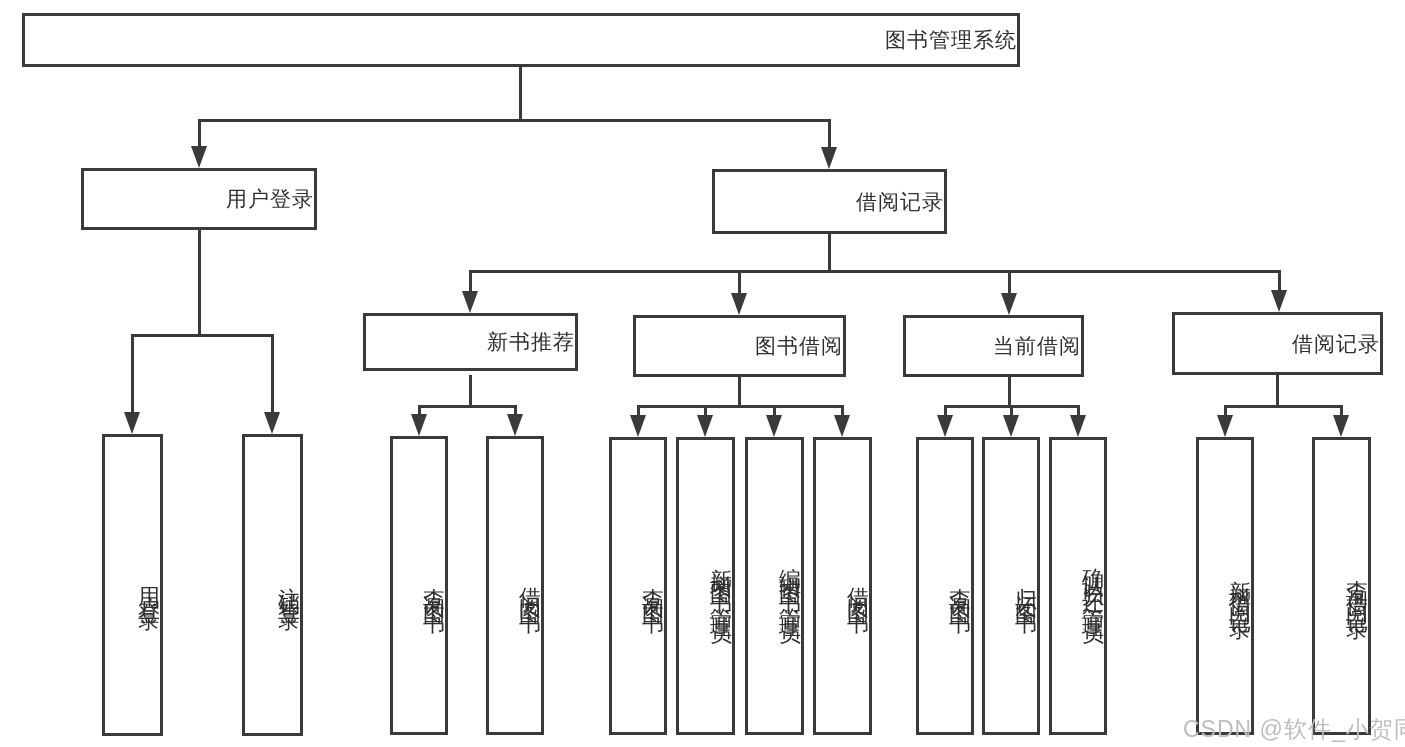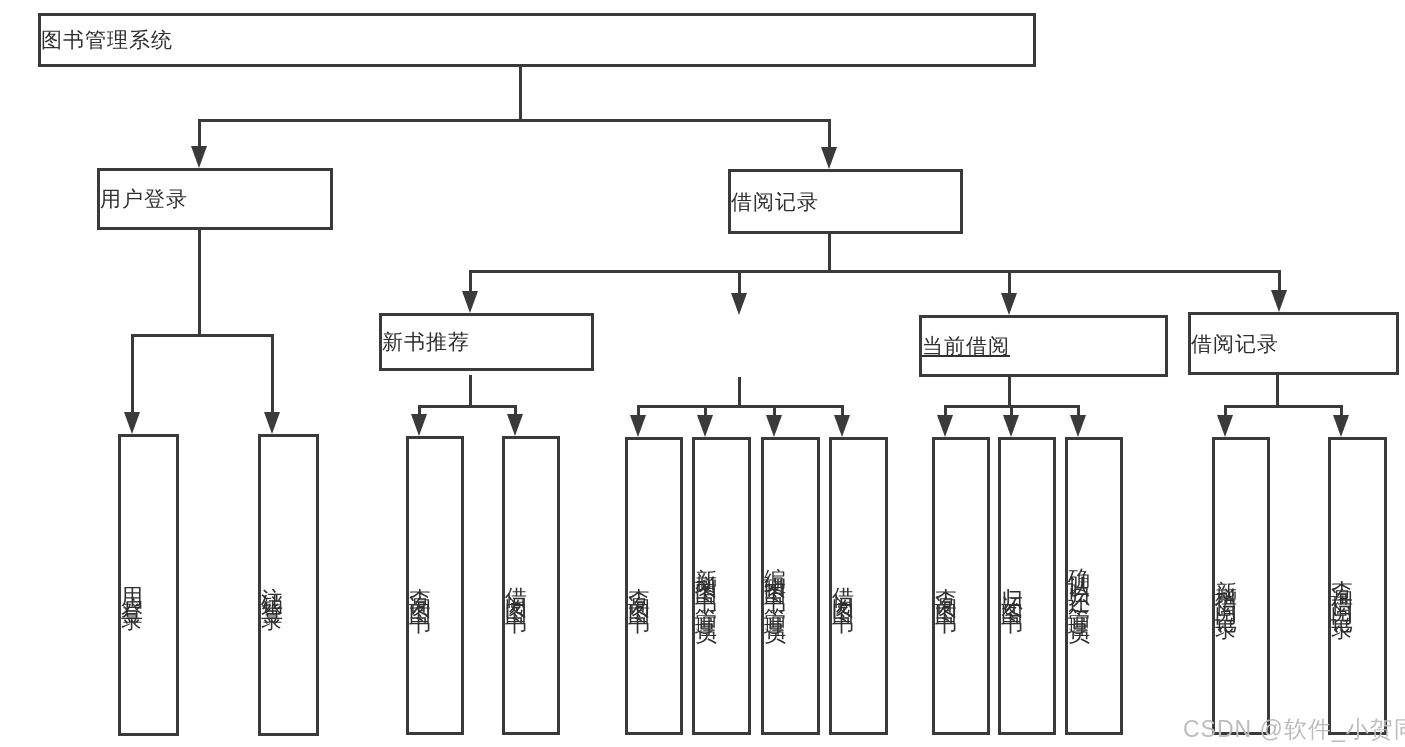--- a/index.html
+++ b/index.html
@@ -17,27 +17,26 @@
     height: 747px;
     background: var(--bg-color);
     overflow: hidden;
   }
   .node {
     position: absolute;
     border: 3px solid var(--line-color);
     background: var(--bg-color);
     display: flex;
     align-items: center;
-    justify-content: flex-start;
+    justify-content: flex-end;
     color: var(--text-color);
     font-size: 21px;
     letter-spacing: 1px;
     z-index: 2;
     text-align: center;
-    margin-left: 16px;
   }
   .leaf {
     font-size: 22px;
   }
   .leaf span {
     writing-mode: vertical-rl;
     text-orientation: mixed;
     letter-spacing: 8px;
     line-height: 1;
   }
@@ -110,21 +109,24 @@
   <div class="vl" style="left:738px; top:270px; height:25px;"></div>
   <div class="ah" style="left:731px; top:293px;"></div>
   <div class="vl" style="left:1008px; top:270px; height:25px;"></div>
   <div class="ah" style="left:1001px; top:293px;"></div>
   <div class="vl" style="left:1278px; top:270px; height:24px;"></div>
   <div class="ah" style="left:1271px; top:290px;"></div>
 
   <div class="node" style="left:363px; top:313px; width:215px; height:58px;">
     <span>新书推荐</span>
   </div>
-  <div class="node" style="left:903px; top:315px; width:249px; height:62px;text-decoration:underline;">
+  <div class="node" style="left:633px; top:315px; width:213px; height:62px;">
+    <span>图书借阅</span>
+  </div>
+  <div class="node" style="left:903px; top:315px; width:181px; height:62px;">
     <span>当前借阅</span>
   </div>
   <div class="node" style="left:1172px; top:312px; width:211px; height:63px;">
     <span>借阅记录</span>
   </div>
 
   <div class="vl" style="left:469px; top:375px; height:33px;"></div>
   <div class="hl" style="left:418px; top:405px; width:99px;"></div>
   <div class="vl" style="left:418px; top:405px; height:12px;"></div>
   <div class="ah" style="left:411px; top:414px;"></div>

